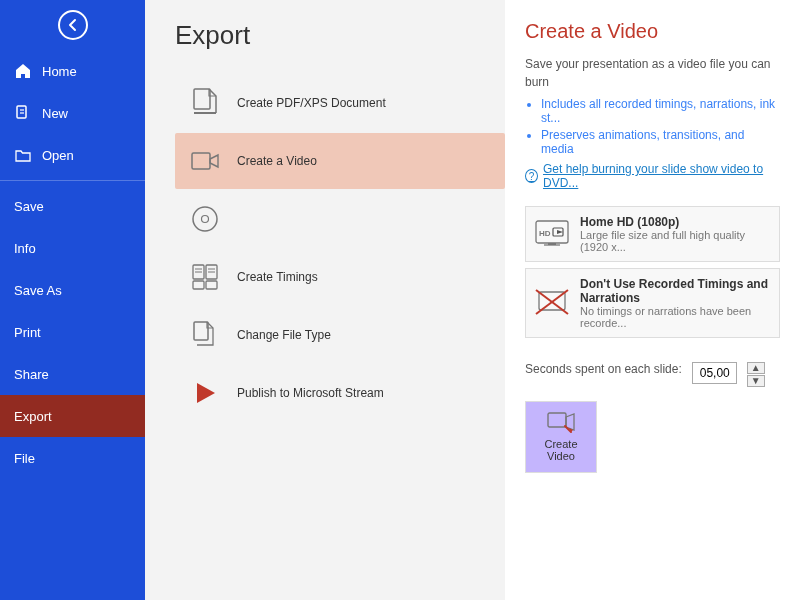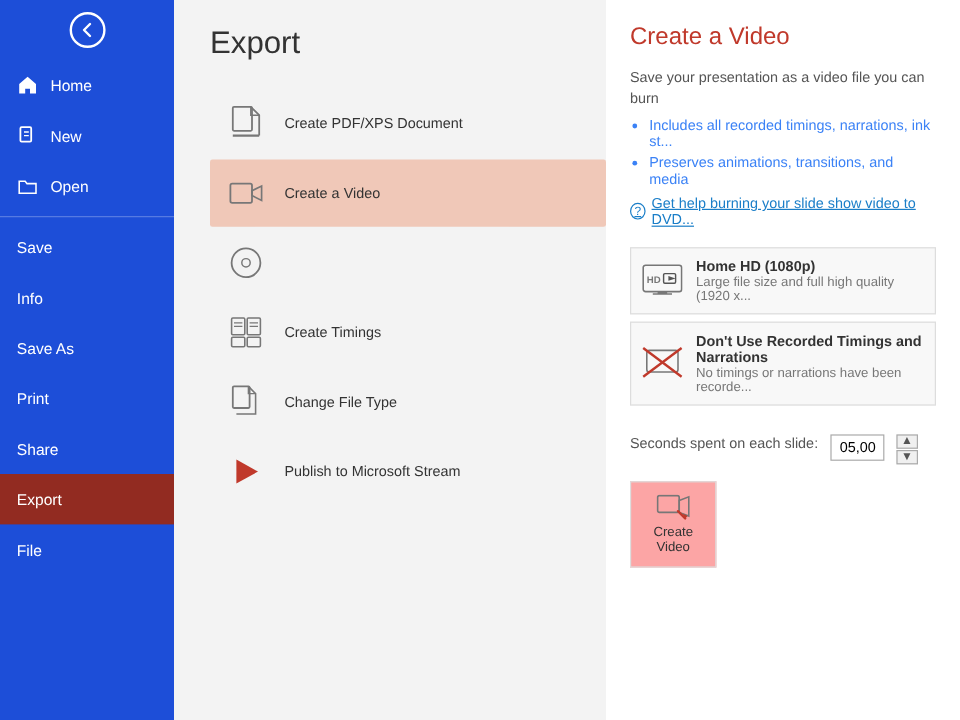--- a/index.html
+++ b/index.html
@@ -203,21 +203,21 @@
     }
 
     .create-video-btn {
       display: flex;
       flex-direction: column;
       align-items: center;
       justify-content: center;
       width: 72px;
       height: 72px;
       border: 1px solid #ddd;
-      background: #fca5a5;
+      background: #c4b5fd;
       cursor: pointer;
       gap: 4px;
     }
 
     .create-video-btn-label {
       font-size: 11px;
       color: #333;
       text-align: center;
     }
 

